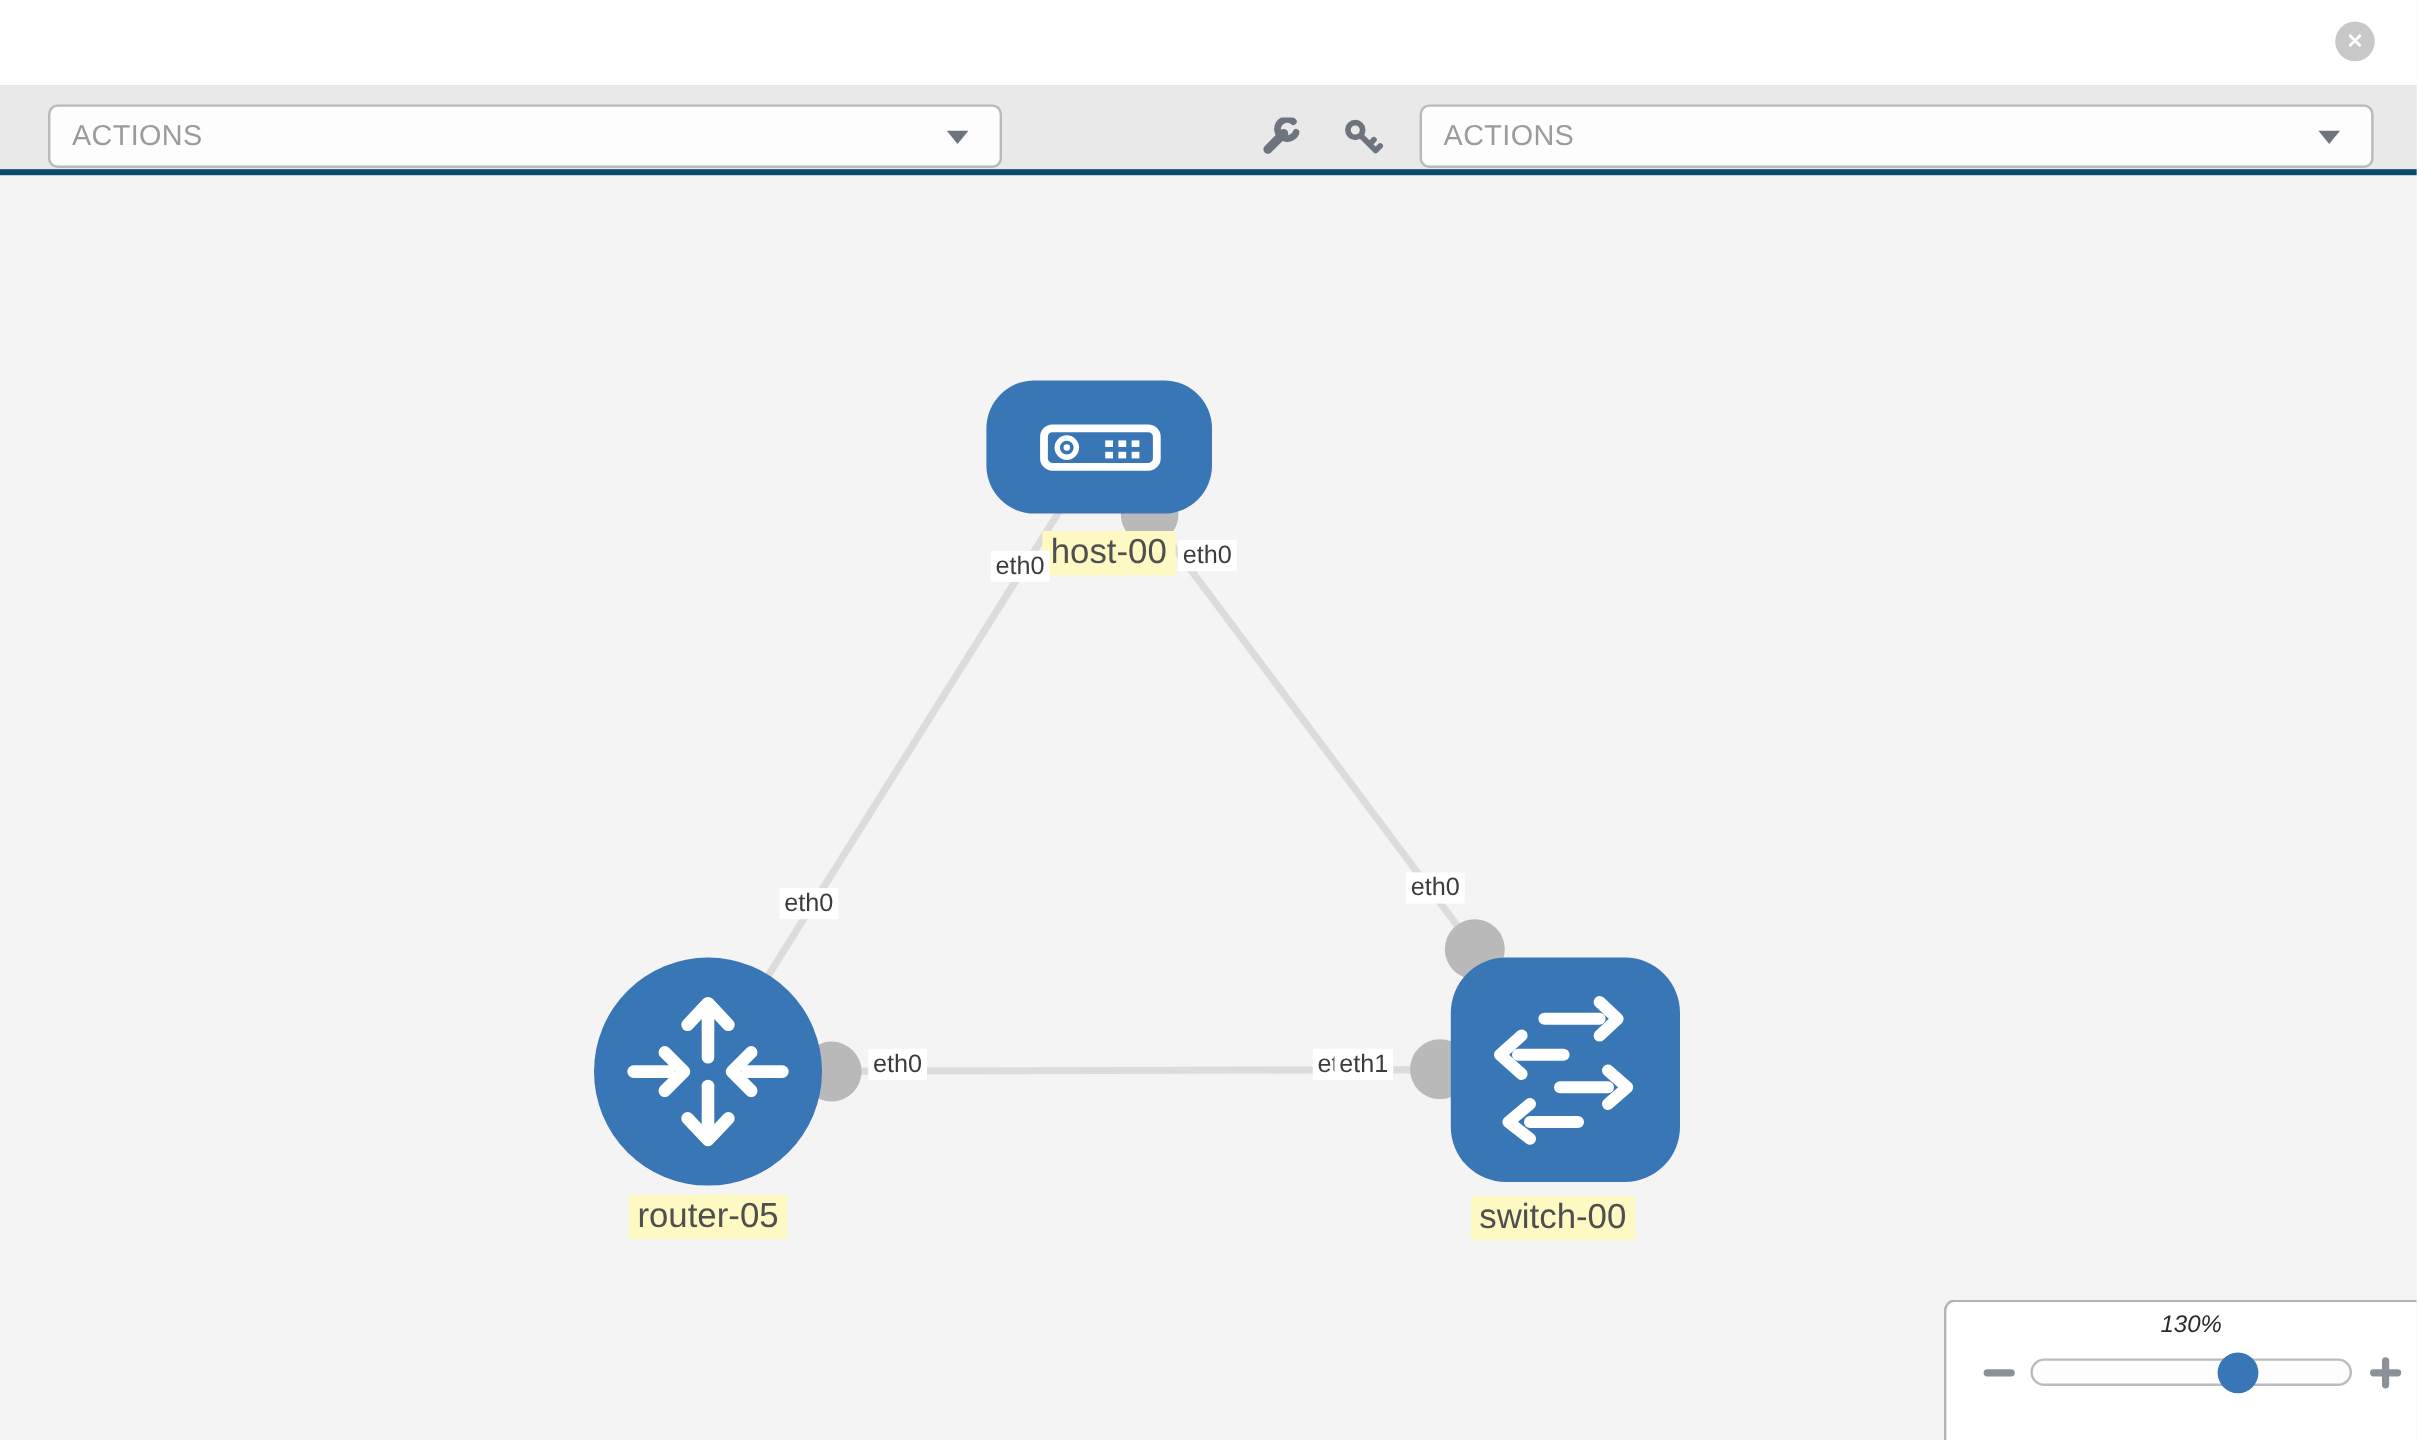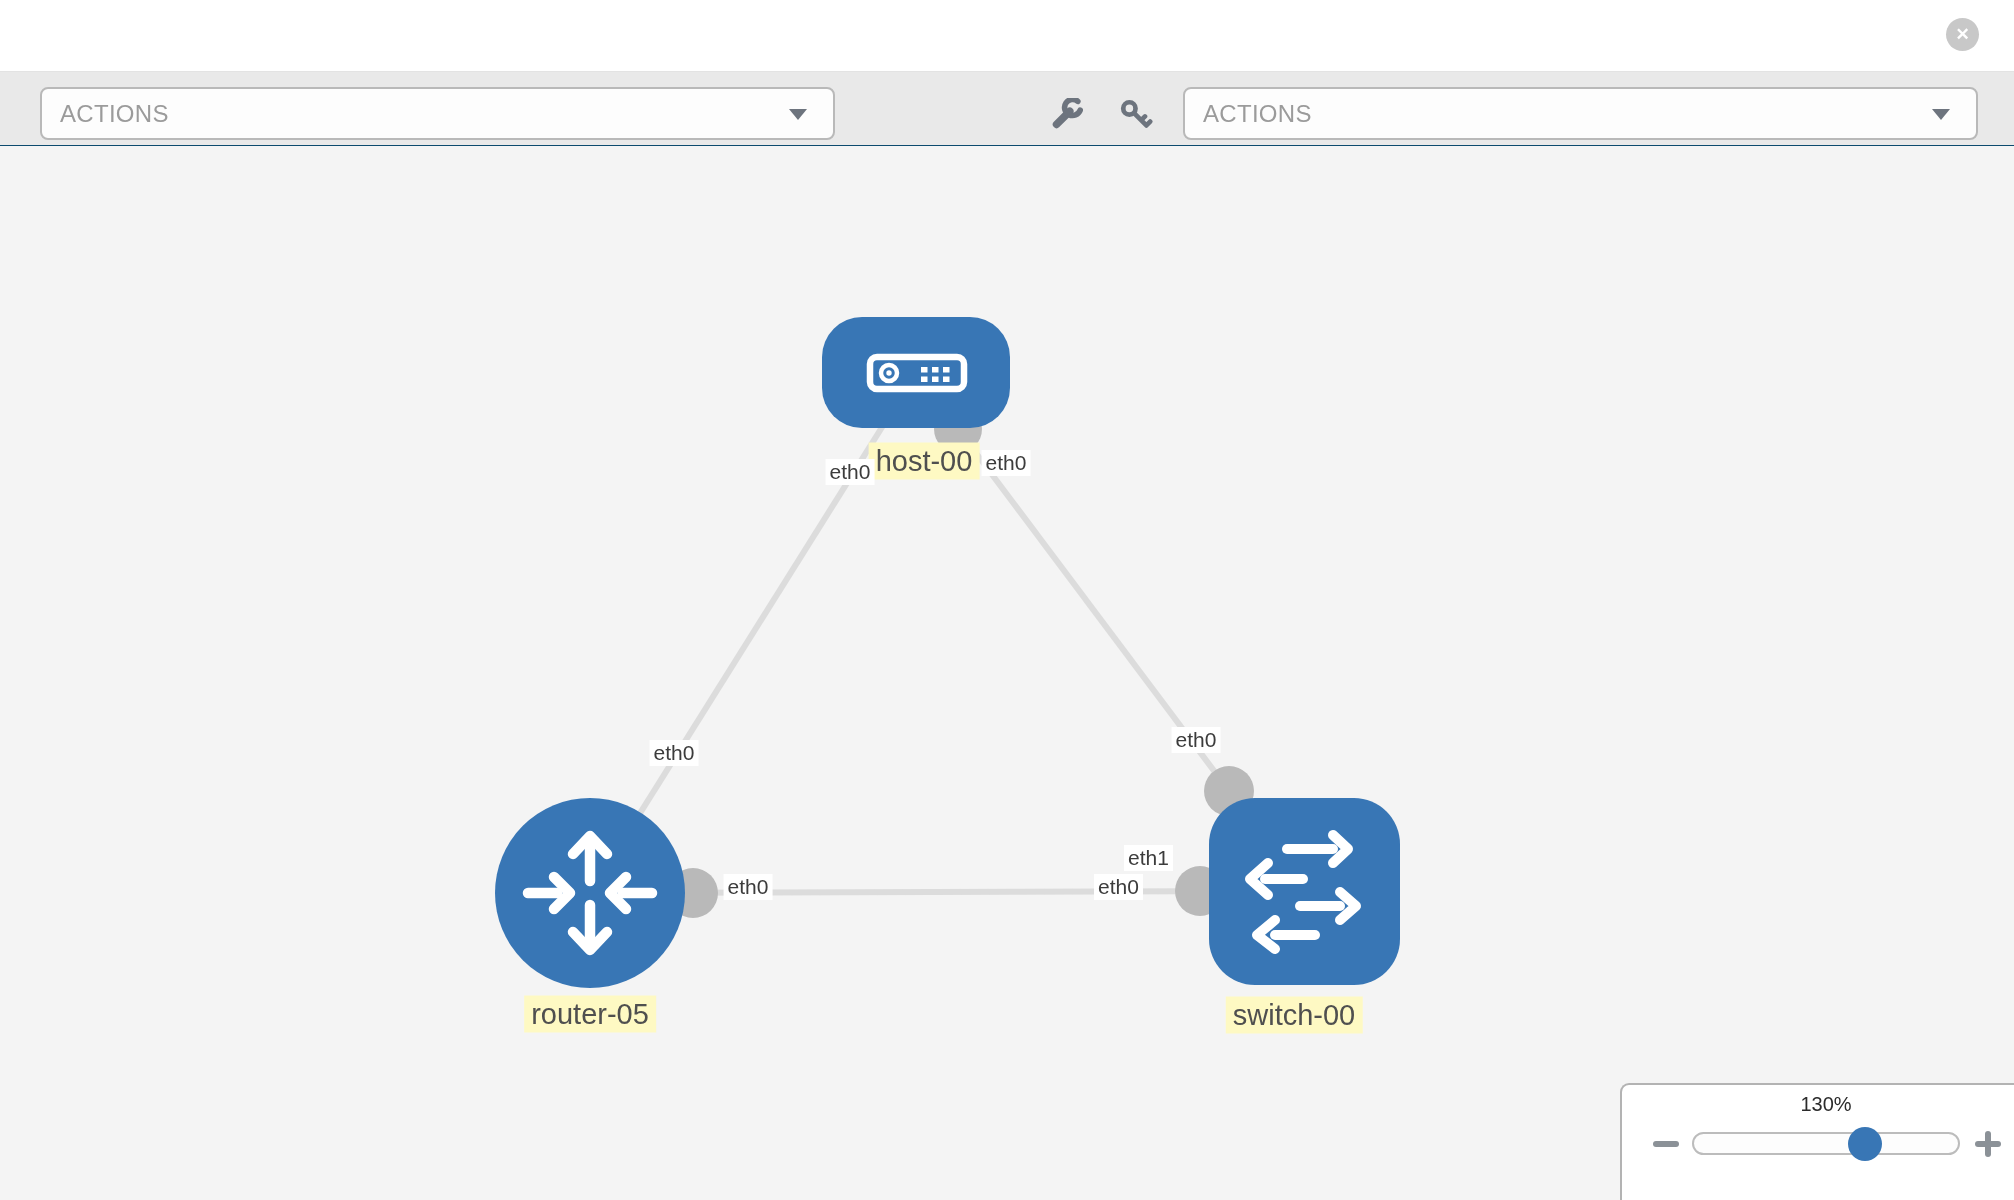--- a/index.html
+++ b/index.html
@@ -11,21 +11,21 @@
             background:#ffffff; border-bottom:1px solid #e3e3e3; }
   .title { position:absolute; left:40px; top:0; height:72px; display:flex; align-items:center;
            font-size:29px; font-weight:bold; color:#5c5c5c; letter-spacing:.2px; }
   .close-btn { position:absolute; left:1946px; top:18px; width:33px; height:33px;
                border-radius:50%; background:#c8c8c8; color:#ffffff; font-size:17px;
                font-weight:bold; display:flex; align-items:center; justify-content:center;
                cursor:pointer; }
 
   
   .toolbar { position:absolute; left:0; top:72px; width:2014px; height:74px;
-             background:#e9e9e9; border-bottom:1px solid #0c4a6e; }
+             background:#e9e9e9; border-bottom:5px solid #0c4a6e; }
   .select-box { position:absolute; top:15px; height:53px; background:#fdfdfd;
                 border:2px solid #b9b9b9; border-radius:8px; display:flex;
                 align-items:center; cursor:pointer; }
   .select-box.actions { left:40px;  width:795px; }
   .select-box.search  { left:1183px; width:795px; }
   .select-text { padding-left:18px; font-size:24px; color:#9b9b9b; letter-spacing:.3px; }
   .caret { position:absolute; right:26px; top:20px; width:0; height:0;
            border-left:9px solid transparent; border-right:9px solid transparent;
            border-top:11px solid #6d747e; }
   .icon-btn { position:absolute; top:26px; width:34px; height:34px; cursor:pointer; }
@@ -41,21 +41,21 @@
                 background:#fef9c3; color:#4f4f4f; font-size:29px;
                 padding:2px 7px; white-space:nowrap; }
   .if-label { position:absolute; transform:translate(-50%,-50%);
               background:#ffffff; color:#3c3c3c; font-size:21px;
               padding:1px 4px; white-space:nowrap; }
   .if-label.edge-left { transform:translateY(-50%); } 
 
   
   .zoom-panel { position:absolute; left:1620px; top:1083px; width:394px; height:117px;
                 background:#ffffff; border-left:2px solid #b3b3b3; border-top:2px solid #b3b3b3;
-                border-top-left-radius:9px; }
+                border-top-left-radius:9px;font-style:italic; }
   .zoom-level { position:absolute; left:70px; top:8px; width:268px; text-align:center;
                 font-size:20px; color:#2b2b2b; }
   .zoom-minus, .zoom-plus { position:absolute; top:45px; width:28px; height:28px; cursor:pointer; }
   .zoom-minus { left:30px; } .zoom-plus { left:352px; }
   .zoom-minus::before, .zoom-plus::before, .zoom-plus::after {
       content:""; position:absolute; background:#8b9197; border-radius:3px; }
   .zoom-minus::before { left:1px; top:11px; width:26px; height:6px; }
   .zoom-plus::before  { left:1px; top:11px; width:26px; height:6px; }
   .zoom-plus::after   { left:11px; top:1px; width:6px; height:26px; }
   .slider-track { position:absolute; left:70px; top:47px; width:268px; height:23px;
@@ -167,21 +167,21 @@
     <div class="node-label" style="left:590px;  top:858px;">router-05</div>
     <div class="node-label" style="left:1294px; top:859px;">switch-00</div>
 
     <div class="if-label" style="left:850px;  top:316px;">eth0</div>
     <div class="if-label" style="left:674px;  top:597px;">eth0</div>
     <div class="if-label" style="left:1006px; top:307px;">eth0</div>
     <div class="if-label" style="left:1196px; top:584px;">eth0</div>
     <div class="if-label" style="left:748px;  top:731px;">eth0</div>
 
     <div class="if-label edge-left" style="left:1094px; top:731px;">eth0</div>
-    <div class="if-label edge-left" style="left:1112px; top:702px; z-index:2;margin-left:12px;">eth1</div>
+    <div class="if-label edge-left" style="left:1112px; top:731px; z-index:2;">eth1</div>
   </div>
 
   <div class="zoom-panel">
     <div class="zoom-level">130%</div>
     <div class="zoom-minus"></div>
     <div class="slider-track"></div>
     <div class="slider-thumb"></div>
     <div class="zoom-plus"></div>
   </div>
 

